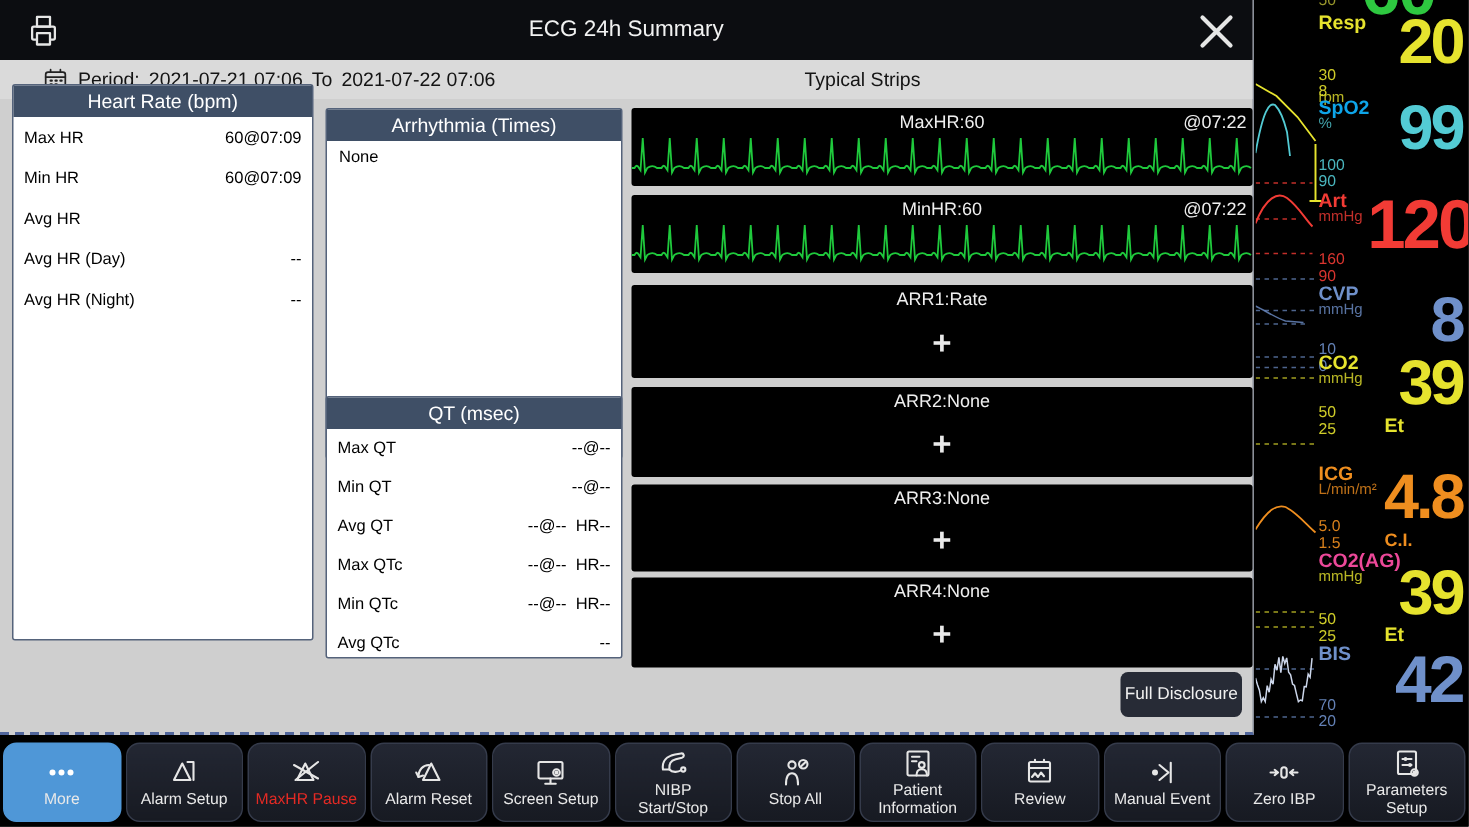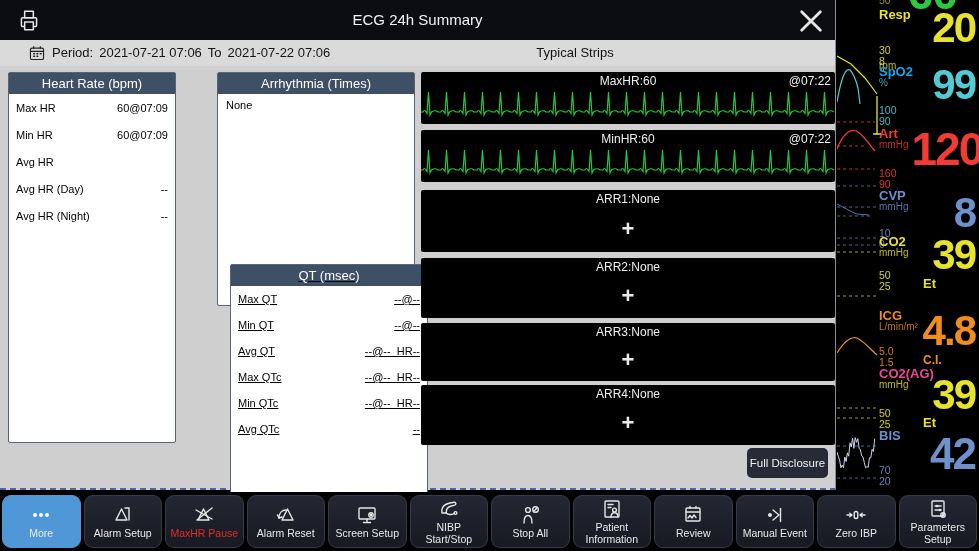--- a/index.html
+++ b/index.html
@@ -85,21 +85,21 @@
         <rect x="3" y="5" width="16" height="14" rx="2"></rect>
         <path d="M3 9 h16 M7 5 v-2 M15 5 v-2"></path>
         <path d="M7 12 h1 M11 12 h1 M15 12 h1 M7 15 h1 M11 15 h1" style="stroke-width:1.8"></path>
       </svg>
       <div class="period-text">
         <span>Period:</span><span>2021-07-21 07:06</span><span>To</span><span>2021-07-22 07:06</span>
       </div>
       <div class="typical">Typical Strips</div>
     </div>
 
-    <div class="panel" style="left:8px;top:72px;width:168px;height:371px;">
+    <div class="panel" style="left:8px;top:56px;width:201px;height:371px;">
       <div class="panel-h">Heart Rate (bpm)</div>
       <div class="prow">
           <span>Max HR</span>
           <span class="v">60@07:09</span>
         </div>
       <div class="prow">
           <span>Min HR</span>
           <span class="v">60@07:09</span>
         </div>
       <div class="prow">
@@ -114,21 +114,21 @@
           <span>Avg HR (Night)</span>
           <span class="v">--</span>
         </div>
     </div>
 
     <div class="panel" style="left:217px;top:72px;width:198px;height:234px;">
       <div class="panel-h">Arrhythmia (Times)</div>
       <div class="arr-none">None</div>
     </div>
 
-    <div class="panel" style="left:230px;top:264px;width:198px;height:230px;text-decoration:underline;">
+    <div class="panel" style="left:217px;top:264px;width:198px;height:175px;">
       <div class="panel-h">QT (msec)</div>
       <div class="prow" style="height:26px">
           <span>Max QT</span>
           <span class="v">--@--</span>
         </div>
       <div class="prow" style="height:26px">
           <span>Min QT</span>
           <span class="v">--@--</span>
         </div>
       <div class="prow" style="height:26px">
@@ -157,21 +157,21 @@
         </svg>
     </div>
     <div class="strip" style="top:130px;height:52px;">
       <div class="strip-label">MinHR:60</div>
       <div class="strip-time">@07:22</div>
       <svg class="strip-wave" viewBox="0 0 414 38">
           <path d="M0 26 L2 26 Q3.5 23 5 26 L6 27.5 L7.5 6 L9 29 L10.5 26 Q14 23.5 17 26 L20 26 Q21.5 23 23 26 L24 27.5 L25.5 6 L27 29 L28.5 26 Q32 23.5 35 26 L38 26 Q39.5 23 41 26 L42 27.5 L43.5 6 L45 29 L46.5 26 Q50 23.5 53 26 L56 26 Q57.5 23 59 26 L60 27.5 L61.5 6 L63 29 L64.5 26 Q68 23.5 71 26 L74 26 Q75.5 23 77 26 L78 27.5 L79.5 6 L81 29 L82.5 26 Q86 23.5 89 26 L92 26 Q93.5 23 95 26 L96 27.5 L97.5 6 L99 29 L100.5 26 Q104 23.5 107 26 L110 26 Q111.5 23 113 26 L114 27.5 L115.5 6 L117 29 L118.5 26 Q122 23.5 125 26 L128 26 Q129.5 23 131 26 L132 27.5 L133.5 6 L135 29 L136.5 26 Q140 23.5 143 26 L146 26 Q147.5 23 149 26 L150 27.5 L151.5 6 L153 29 L154.5 26 Q158 23.5 161 26 L164 26 Q165.5 23 167 26 L168 27.5 L169.5 6 L171 29 L172.5 26 Q176 23.5 179 26 L182 26 Q183.5 23 185 26 L186 27.5 L187.5 6 L189 29 L190.5 26 Q194 23.5 197 26 L200 26 Q201.5 23 203 26 L204 27.5 L205.5 6 L207 29 L208.5 26 Q212 23.5 215 26 L218 26 Q219.5 23 221 26 L222 27.5 L223.5 6 L225 29 L226.5 26 Q230 23.5 233 26 L236 26 Q237.5 23 239 26 L240 27.5 L241.5 6 L243 29 L244.5 26 Q248 23.5 251 26 L254 26 Q255.5 23 257 26 L258 27.5 L259.5 6 L261 29 L262.5 26 Q266 23.5 269 26 L272 26 Q273.5 23 275 26 L276 27.5 L277.5 6 L279 29 L280.5 26 Q284 23.5 287 26 L290 26 Q291.5 23 293 26 L294 27.5 L295.5 6 L297 29 L298.5 26 Q302 23.5 305 26 L308 26 Q309.5 23 311 26 L312 27.5 L313.5 6 L315 29 L316.5 26 Q320 23.5 323 26 L326 26 Q327.5 23 329 26 L330 27.5 L331.5 6 L333 29 L334.5 26 Q338 23.5 341 26 L344 26 Q345.5 23 347 26 L348 27.5 L349.5 6 L351 29 L352.5 26 Q356 23.5 359 26 L362 26 Q363.5 23 365 26 L366 27.5 L367.5 6 L369 29 L370.5 26 Q374 23.5 377 26 L380 26 Q381.5 23 383 26 L384 27.5 L385.5 6 L387 29 L388.5 26 Q392 23.5 395 26 L398 26 Q399.5 23 401 26 L402 27.5 L403.5 6 L405 29 L406.5 26 Q410 23.5 413 26" fill="none" stroke="#1fc93c" stroke-width="1.2"></path>
         </svg>
     </div>
     <div class="strip" style="top:190px;height:62px;">
-      <div class="strip-label">ARR1:None</div>
+      <div class="strip-label">ARR1:Rate</div>
       <div class="strip-plus">+</div>
     </div>
     <div class="strip" style="top:258px;height:60px;">
       <div class="strip-label">ARR2:None</div>
       <div class="strip-plus">+</div>
     </div>
     <div class="strip" style="top:323px;height:58px;">
       <div class="strip-label">ARR3:None</div>
       <div class="strip-plus">+</div>
     </div>

